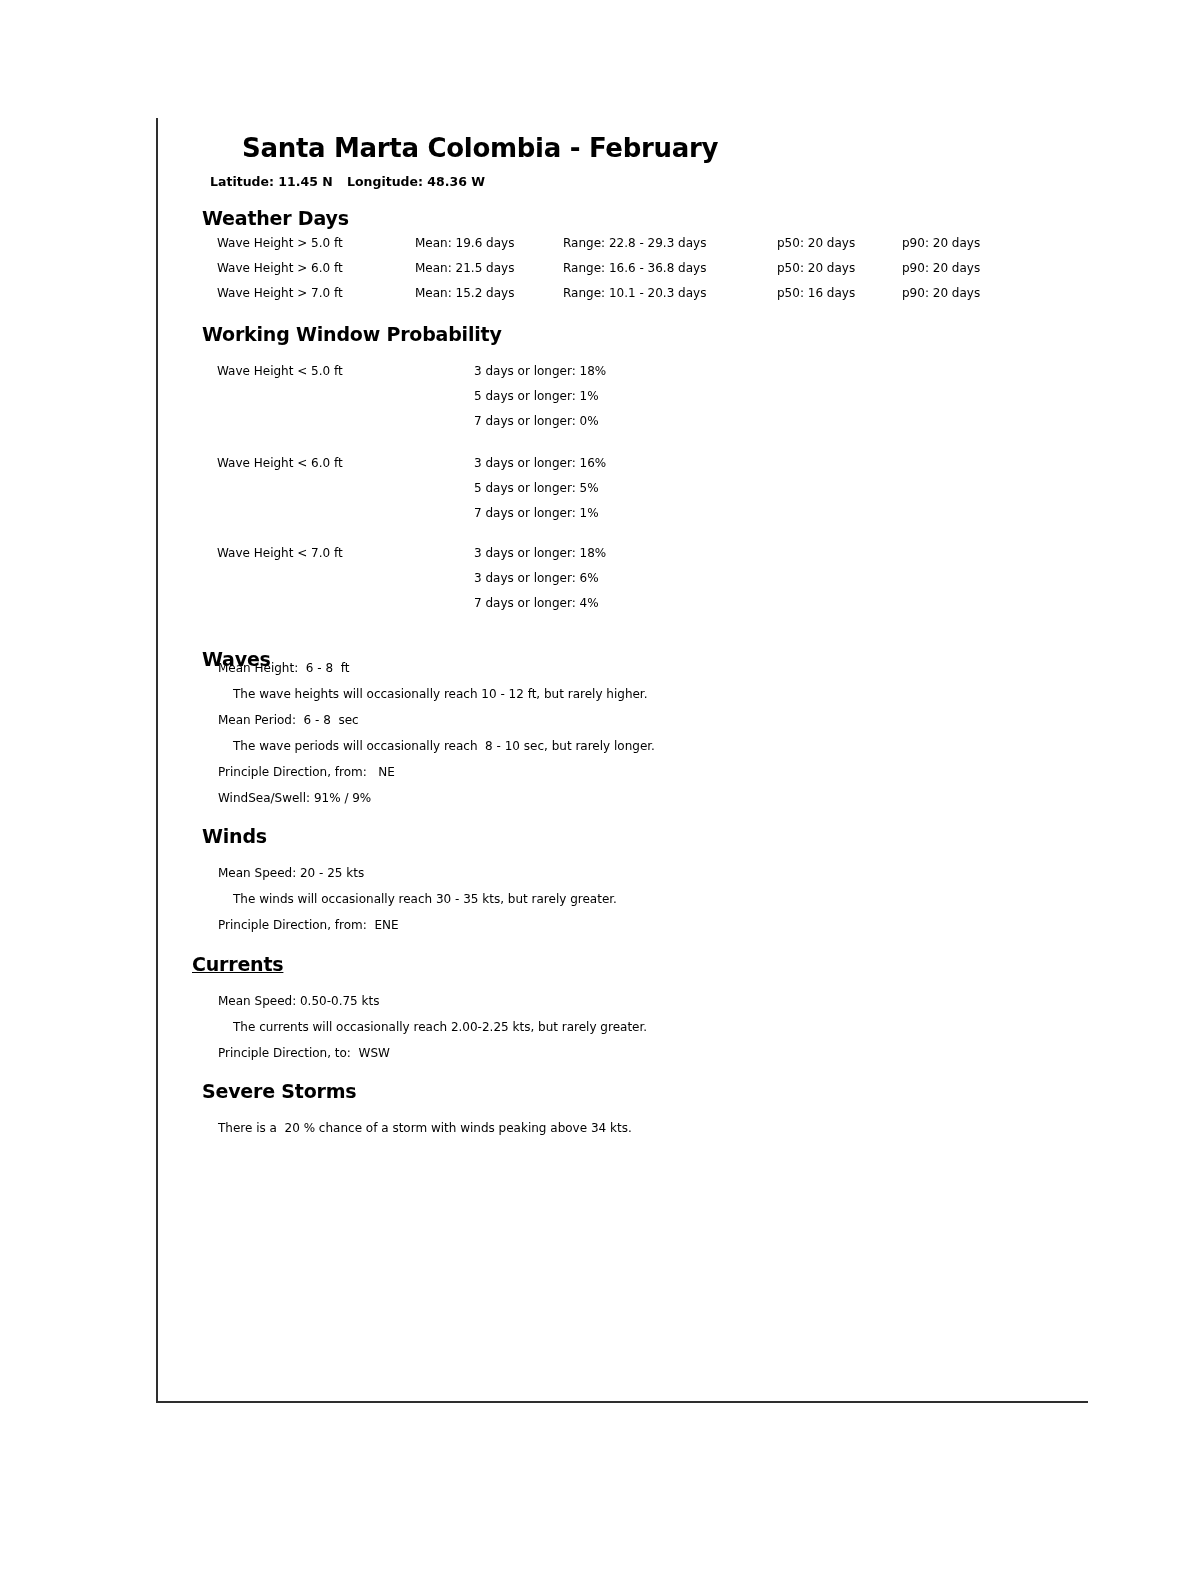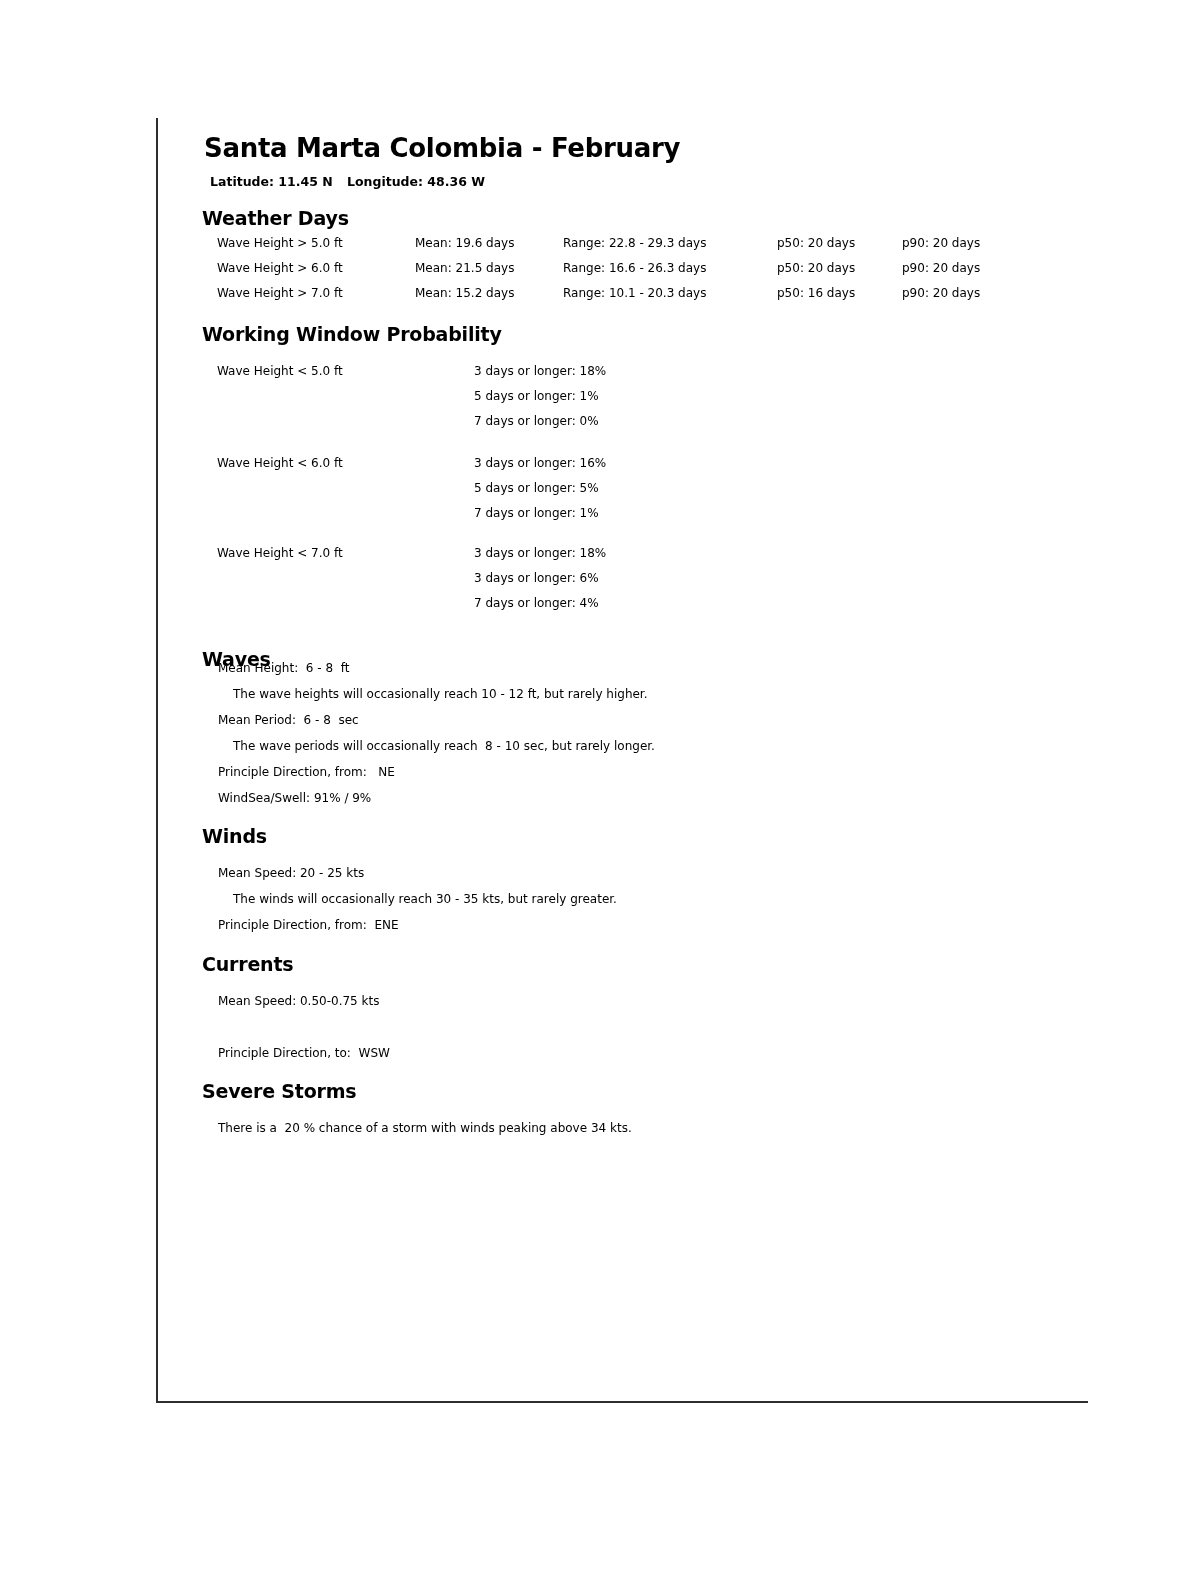--- a/index.html
+++ b/index.html
@@ -21,20 +21,21 @@
     height: 1285px;
     border-left: 2px solid #2e2e2e;
     border-bottom: 2px solid #2e2e2e;
   }
   .abs { position: absolute; white-space: pre; }
   .title {
     font-size: 26px;
     font-weight: bold;
     letter-spacing: -0.3px;
     line-height: 1.2;
+    margin-left: 38px;
   }
   .subtitle {
     font-size: 12.5px;
     font-weight: bold;
     line-height: 1.25;
   }
   .heading {
     font-size: 19px;
     font-weight: bold;
     letter-spacing: -0.2px;
@@ -64,21 +65,21 @@
   <div class="row" style="top:236px;">
     <span class="abs body" style="left:217px;">Wave Height &gt; 5.0 ft</span>
     <span class="abs body" style="left:415px;">Mean: 19.6 days</span>
     <span class="abs body" style="left:563px;">Range: 22.8 - 29.3 days</span>
     <span class="abs body" style="left:777px;">p50: 20 days</span>
     <span class="abs body" style="left:902px;">p90: 20 days</span>
   </div>
   <div class="row" style="top:261px;">
     <span class="abs body" style="left:217px;">Wave Height &gt; 6.0 ft</span>
     <span class="abs body" style="left:415px;">Mean: 21.5 days</span>
-    <span class="abs body" style="left:563px;">Range: 16.6 - 26.3 days</span>
+    <span class="abs body" style="left:563px;">Range: 16.6 - 36.8 days</span>
     <span class="abs body" style="left:777px;">p50: 20 days</span>
     <span class="abs body" style="left:902px;">p90: 20 days</span>
   </div>
   <div class="row" style="top:286px;">
     <span class="abs body" style="left:217px;">Wave Height &gt; 7.0 ft</span>
     <span class="abs body" style="left:415px;">Mean: 15.2 days</span>
     <span class="abs body" style="left:563px;">Range: 10.1 - 20.3 days</span>
     <span class="abs body" style="left:777px;">p50: 16 days</span>
     <span class="abs body" style="left:902px;">p90: 20 days</span>
   </div>
@@ -110,20 +111,21 @@
   <div class="abs body" style="left:218px; top:713px;">Mean Period:  6 - 8  sec</div>
   <div class="abs body" style="left:233px; top:739px;">The wave periods will occasionally reach  8 - 10 sec, but rarely longer.</div>
   <div class="abs body" style="left:218px; top:765px;">Principle Direction, from:   NE</div>
   <div class="abs body" style="left:218px; top:791px;">WindSea/Swell: 91% / 9%</div>
 
   <div class="abs heading" style="left:202px; top:825px;">Winds</div>
   <div class="abs body" style="left:218px; top:866px;">Mean Speed: 20 - 25 kts</div>
   <div class="abs body" style="left:233px; top:892px;">The winds will occasionally reach 30 - 35 kts, but rarely greater.</div>
   <div class="abs body" style="left:218px; top:918px;">Principle Direction, from:  ENE</div>
 
-  <div class="abs heading" style="left:202px; top:953px;">Currents</div>
+  <div class="abs heading" style="left:192px; top:953px;text-decoration:underline;">Currents</div>
   <div class="abs body" style="left:218px; top:994px;">Mean Speed: 0.50-0.75 kts</div>
+  <div class="abs body" style="left:233px; top:1020px;">The currents will occasionally reach 2.00-2.25 kts, but rarely greater.</div>
   <div class="abs body" style="left:218px; top:1046px;">Principle Direction, to:  WSW</div>
 
   <div class="abs heading" style="left:202px; top:1080px;">Severe Storms</div>
   <div class="abs body" style="left:218px; top:1121px;">There is a  20 % chance of a storm with winds peaking above 34 kts.</div>
 
 </div>
 
 </body></html>

